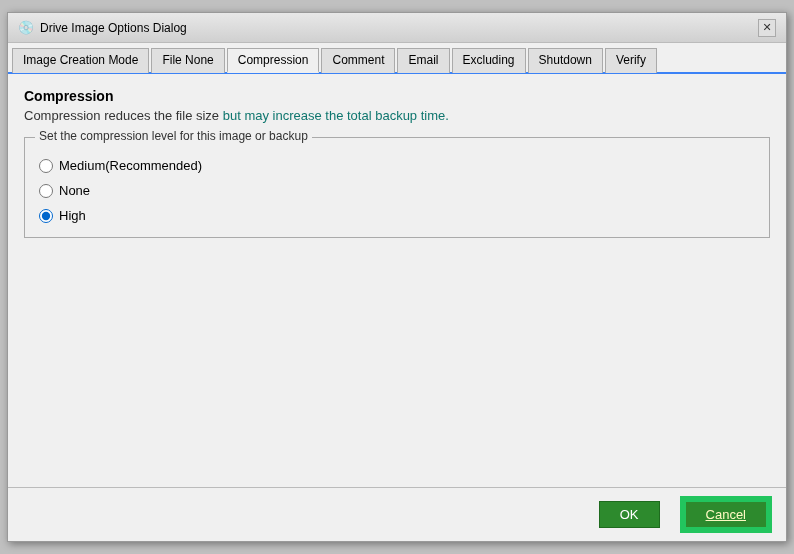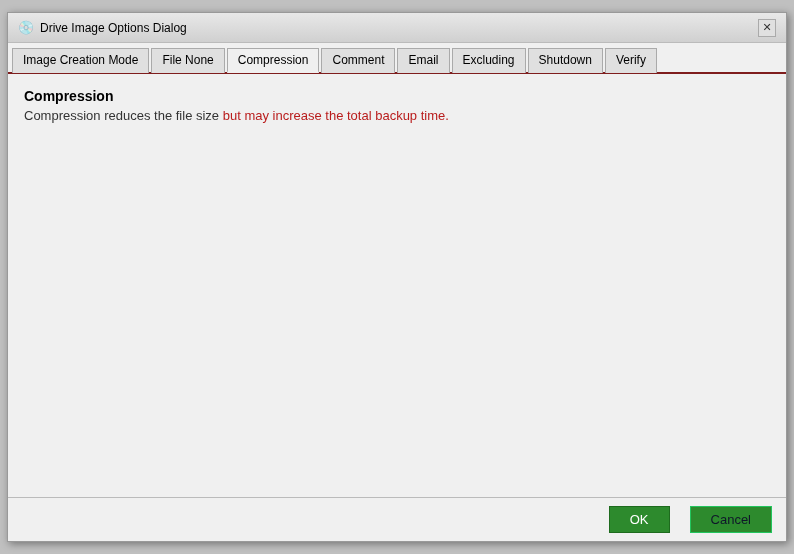--- a/index.html
+++ b/index.html
@@ -66,21 +66,21 @@
       display: flex;
       align-items: center;
       justify-content: center;
       font-size: 11px;
       color: #333;
     }
 
     .tabs-container {
       display: flex;
       flex-direction: row;
-      border-bottom: 2px solid #7f1d1d;
+      border-bottom: 2px solid #3b82f6;
       background: #f0f0f0;
       padding: 4px 4px 0 4px;
       gap: 2px;
     }
 
     .tab {
       padding: 4px 10px;
       border: 1px solid #aaa;
       border-bottom: none;
       background: #e0e0e0;
@@ -114,21 +114,21 @@
       margin-bottom: 4px;
     }
 
     .section-description {
       font-size: 12px;
       color: #333;
       margin-bottom: 14px;
     }
 
     .section-description .highlight {
-      color: #b91c1c;
+      color: #0f766e;
     }
 
     .compression-group {
       border: 1px solid #aaa;
       padding: 10px 14px 14px 14px;
       position: relative;
       margin-top: 8px;
     }
 
     .group-legend {
@@ -182,22 +182,23 @@
     }
 
     .btn-ok {
       background: #2d8a2d;
       color: white;
       border: 1px solid #1e6b1e;
     }
 
     .btn-cancel {
       background: #2d8a2d;
-      color: #0f172a;
-      border: 1px solid #22c55e;
+      color: #fef9c3;
+      border: 6px solid #22c55e;
+      text-decoration: underline;
     }
   </style>
 </head>
 <body>
 
 <div class="dialog">
 
   <div class="title-bar">
     <div class="title-bar-left">
       <span class="title-icon">💿</span>
@@ -216,19 +217,37 @@
     <div class="tab">Shutdown</div>
     <div class="tab">Verify</div>
   </div>
 
   <div class="content-area">
     <div class="section-title">Compression</div>
     <div class="section-description">
       <span>Compression reduces the file size </span><span class="highlight">but may increase the total backup time.</span>
     </div>
 
+    <div class="compression-group">
+      <span class="group-legend">Set the compression level for this image or backup</span>
+
+      <label class="radio-option">
+        <input type="radio" name="compression" style="">
+        <span class="radio-label">Medium(Recommended)</span>
+      </label>
+
+      <label class="radio-option">
+        <input type="radio" name="compression" style="">
+        <span class="radio-label">None</span>
+      </label>
+
+      <label class="radio-option">
+        <input type="radio" name="compression" checked="" style="">
+        <span class="radio-label">High</span>
+      </label>
+    </div>
   </div>
 
   <div class="footer">
     <button class="btn btn-ok">OK</button>
     <button class="btn btn-cancel">Cancel</button>
   </div>
 </div>
 
 </body></html>

